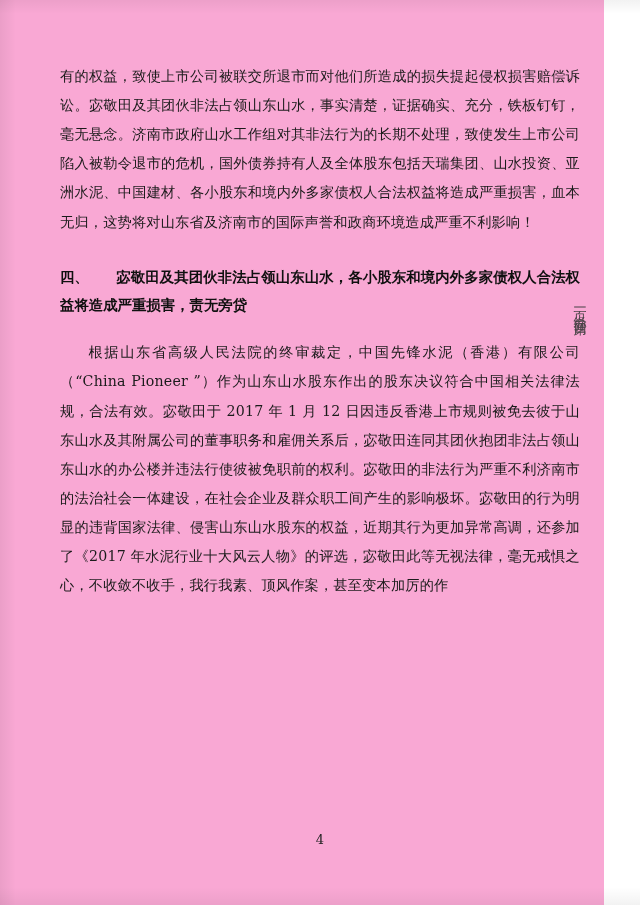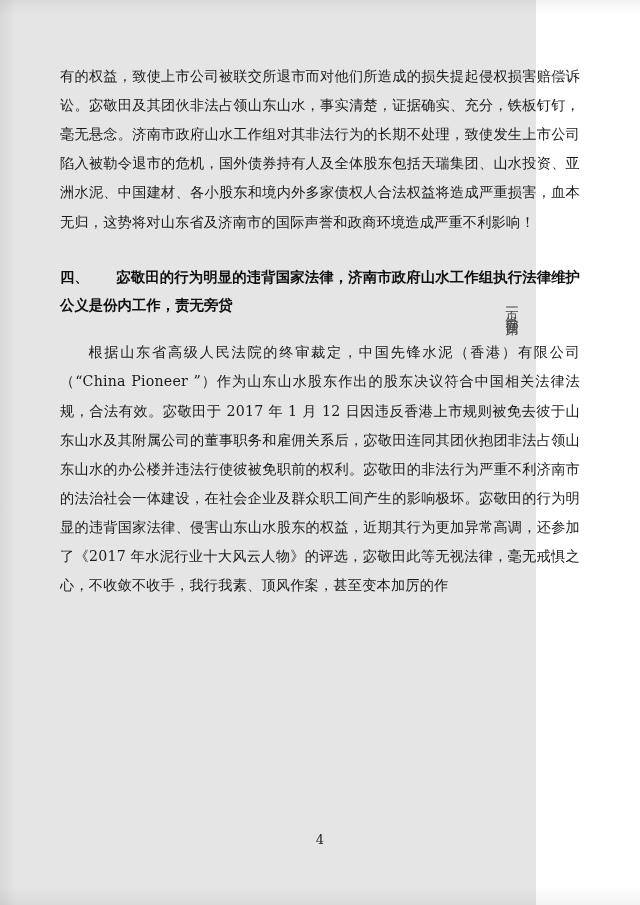--- a/index.html
+++ b/index.html
@@ -8,23 +8,23 @@
     background: #ffffff;
   }
   body {
     width: 640px;
     height: 905px;
     overflow: hidden;
     font-family: "DejaVu Serif", "Liberation Serif", serif;
   }
   .page {
     position: relative;
-    width: 536px;
+    width: 604px;
     height: 905px;
-    background: #e5e5e5;
+    background: #f9a8d4;
   }
   .page-inner {
     position: absolute;
     left: 60px;
     top: 62px;
     width: 520px;
     height: 760px;
   }
   p.para {
     margin: 0 0 0 0;
@@ -110,21 +110,21 @@
 <div class="page">
   <div class="edge-shadow-top"></div>
   <div class="edge-shadow-left"></div>
   <div class="edge-shadow-bottom"></div>
 
   <div class="page-inner">
 
     <p class="para">有的权益，致使上市公司被联交所退市而对他们所造成的损失提起侵权损害赔偿诉讼。宓敬田及其团伙非法占领山东山水，事实清楚，证据确实、充分，铁板钉钉，毫无悬念。济南市政府山水工作组对其非法行为的长期不处理，致使发生上市公司陷入被勒令退市的危机，国外债券持有人及全体股东包括天瑞集团、山水投资、亚洲水泥、中国建材、各小股东和境内外多家债权人合法权益将造成严重损害，血本无归，这势将对山东省及济南市的国际声誉和政商环境造成严重不利影响！</p>
 
     <div class="heading">
-      <span class="num">四、</span><span>宓敬田的行为明显的违背国家法律，济南市政府山水工作组执行法律维护公义是份内工作，责无旁贷</span>
+      <span class="num">四、</span><span>宓敬田及其团伙非法占领山东山水，各小股东和境内外多家债权人合法权益将造成严重损害，责无旁贷</span>
     </div>
 
     <p class="para indent">根据山东省高级人民法院的终审裁定，中国先锋水泥（香港）有限公司（“China Pioneer ”）作为山东山水股东作出的股东决议符合中国相关法律法规，合法有效。宓敬田于 2017 年 1 月 12 日因违反香港上市规则被免去彼于山东山水及其附属公司的董事职务和雇佣关系后，宓敬田连同其团伙抱团非法占领山东山水的办公楼并违法行使彼被免职前的权利。宓敬田的非法行为严重不利济南市的法治社会一体建设，在社会企业及群众职工间产生的影响极坏。宓敬田的行为明显的违背国家法律、侵害山东山水股东的权益，近期其行为更加异常高调，还参加了《2017 年水泥行业十大风云人物》的评选，宓敬田此等无视法律，毫无戒惧之心，不收敛不收手，我行我素、顶风作案，甚至变本加厉的作</p>
   </div>
 
   <div class="side-seal">
     <span class="sline">一页</span>
     <span class="sline">经办</span>
     <span class="sline">第四</span>
   </div>

